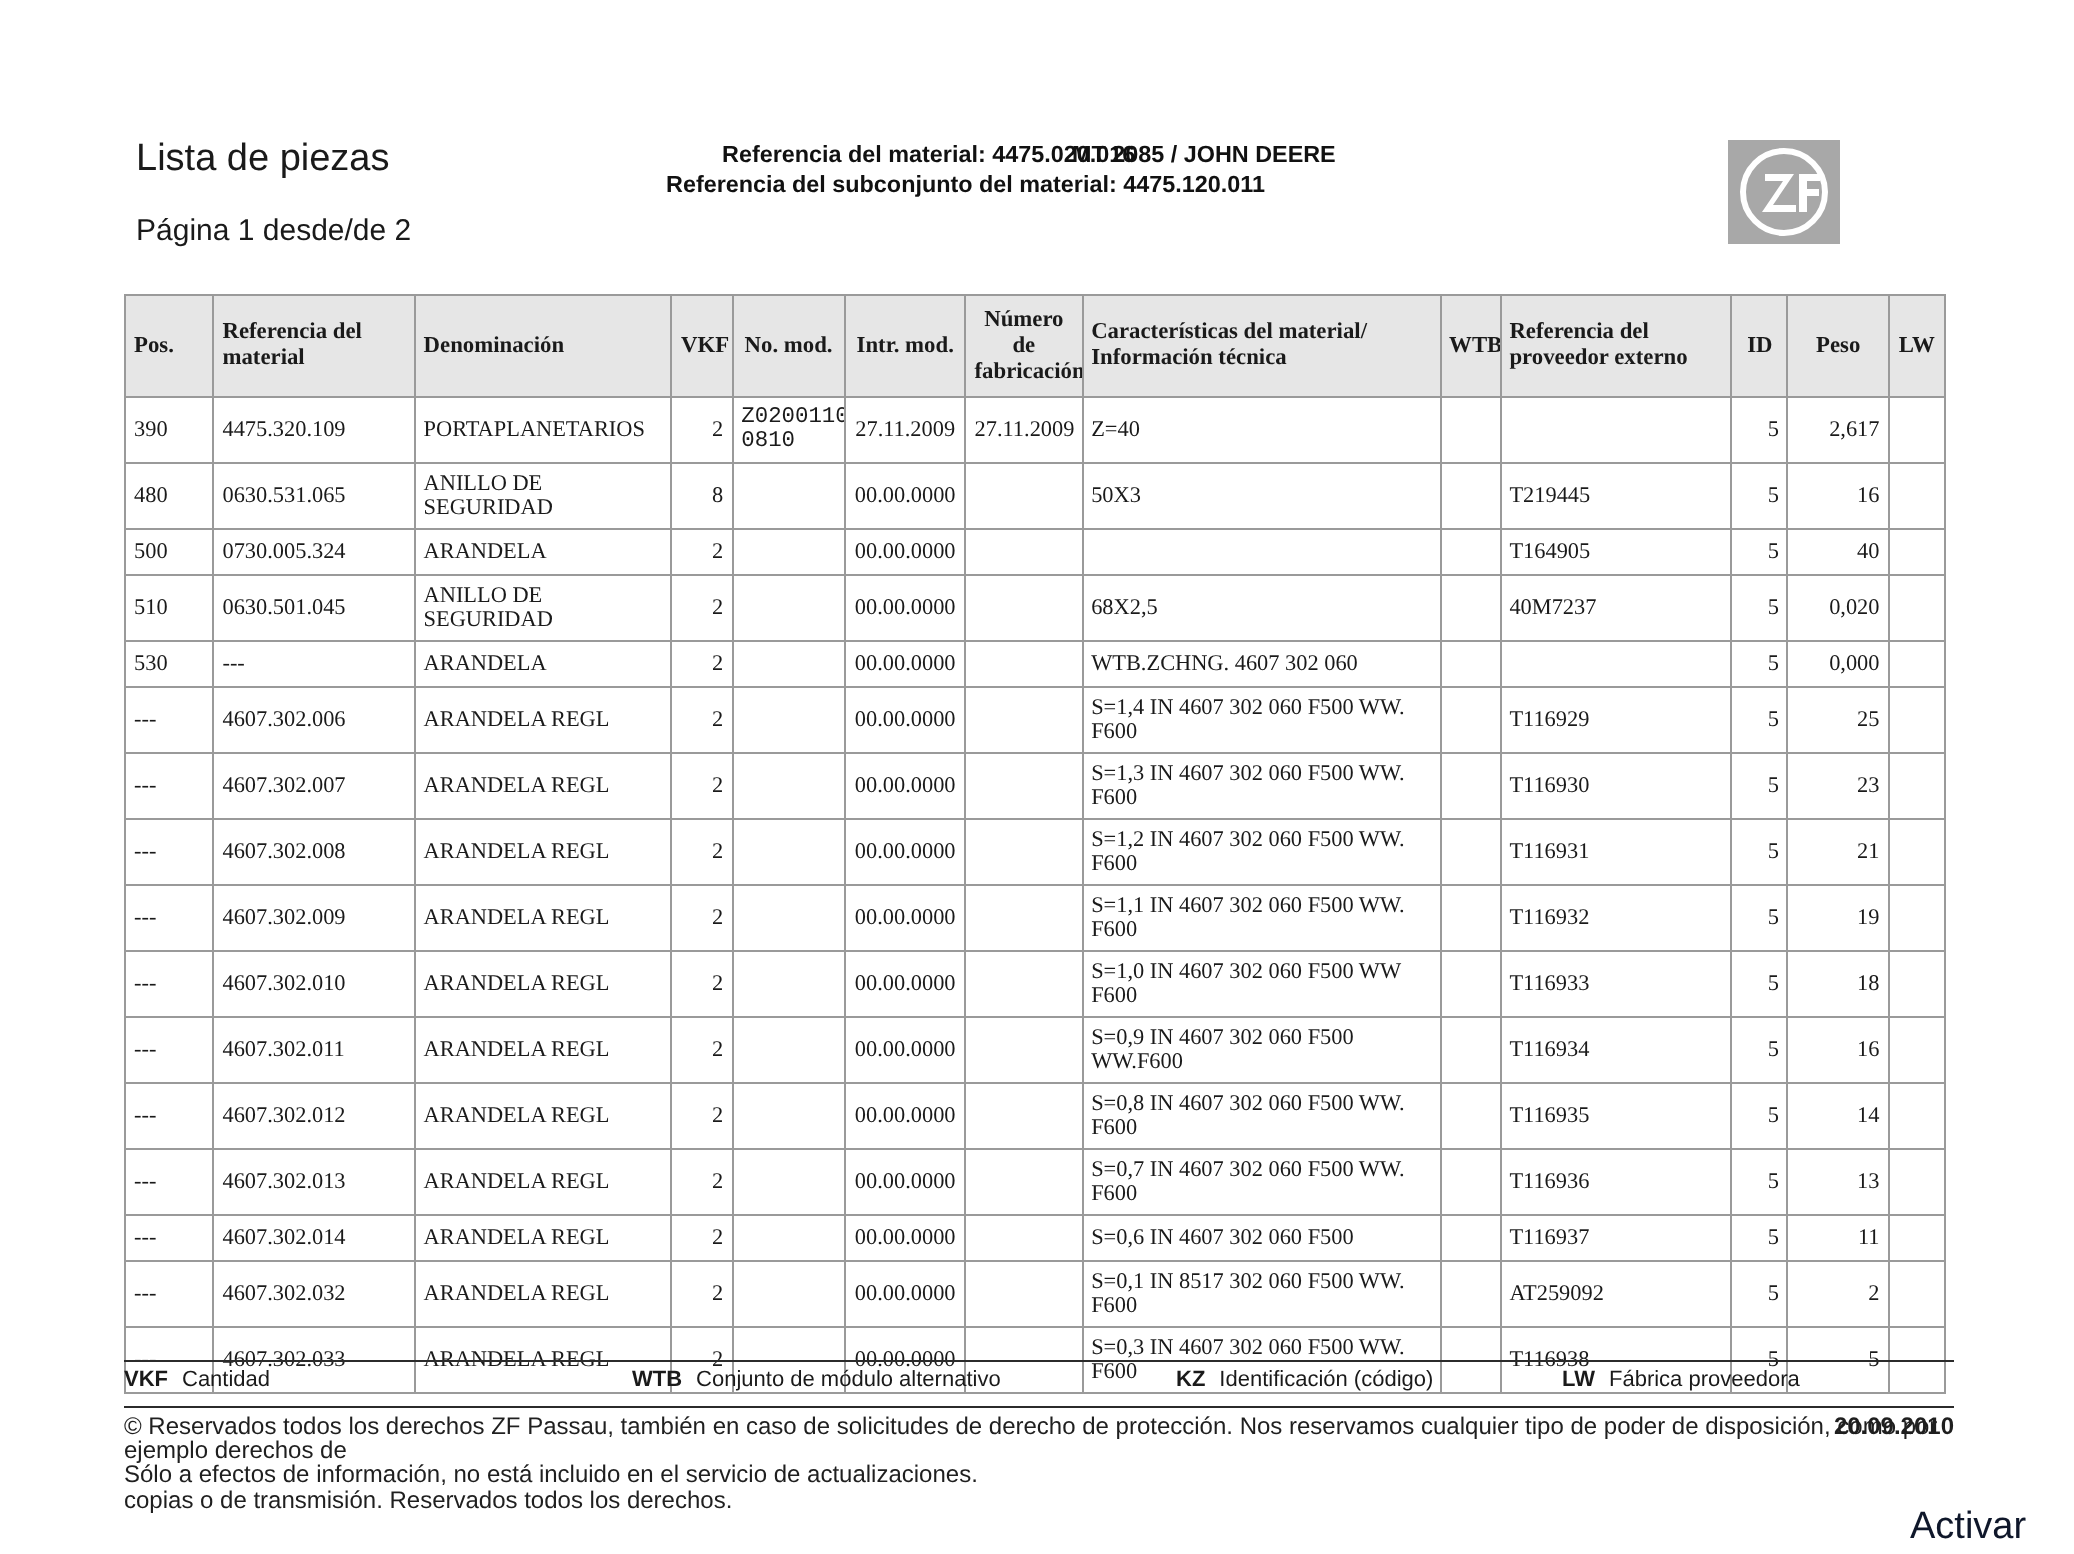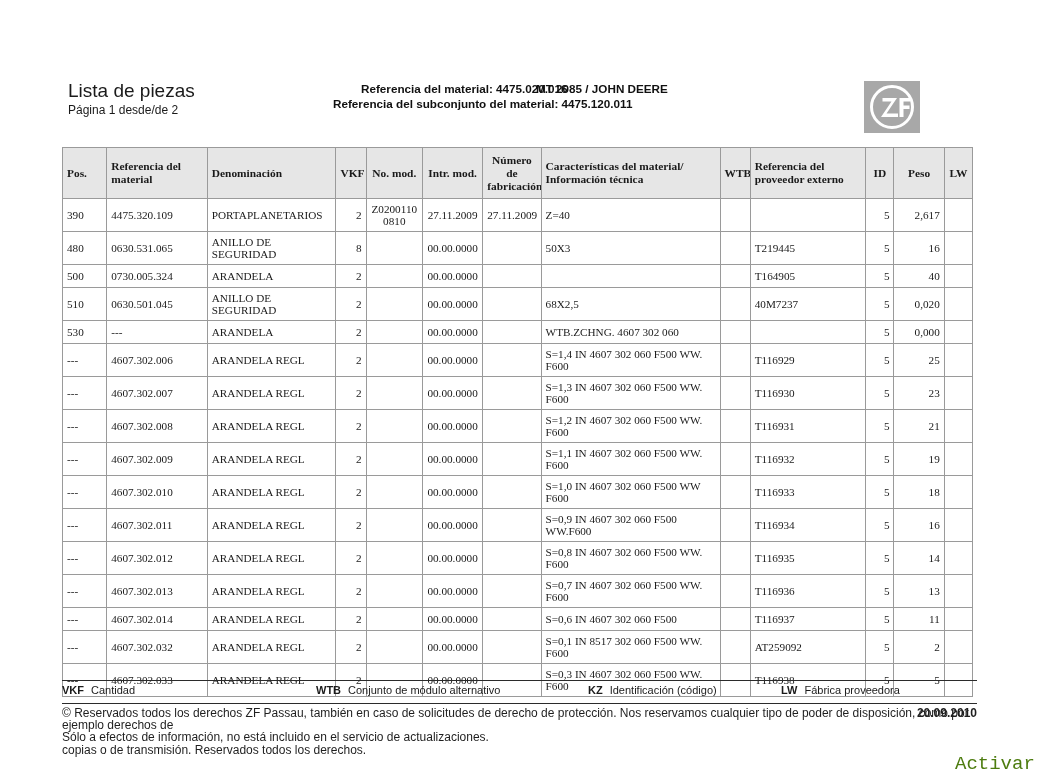--- a/index.html
+++ b/index.html
@@ -12,44 +12,44 @@
     height: 777px;
     position: relative;
     font-family: "Liberation Serif", serif;
     color: #1a1a1a;
     overflow: hidden;
   }
 
   
   .doc-header {
     position: absolute;
-    left: 0; top: 16px;
+    left: 0; top: 5px;
     width: 876px;
     height: 130px;
   }
   .title-block {
     position: absolute;
     left: 68px;
     top: 64px;
   }
   .doc-title {
     font-family: "Liberation Sans", sans-serif;
     font-size: 19px;
     font-weight: 400;
     color: #1a1a1a;
     line-height: 22px;
     white-space: nowrap;
   }
   .doc-subtitle {
     font-family: "Liberation Sans", sans-serif;
-    font-size: 12px;
+    font-size: 15px;
     font-weight: 400;
     color: #1a1a1a;
     line-height: 15px;
-    margin-top: 1px;
+    margin-top: 17px;
     white-space: nowrap;
   }
 
   .ref-block {
     position: absolute;
     left: 333px;
     top: 66px;
     font-family: "Liberation Sans", sans-serif;
     font-size: 11.7px;
     font-weight: bold;
@@ -116,21 +116,21 @@
   col.c-numfab { width: 58px; }
   col.c-char   { width: 178px; }
   col.c-wtb    { width: 30px; }
   col.c-prov   { width: 115px; }
   col.c-id     { width: 28px; }
   col.c-peso   { width: 50px; }
   col.c-lw     { width: 28px; }
 
   td.num  { text-align: right; }
   td.ctr  { text-align: center; }
-  td.rt   { text-align: center; }
+  td.rt   { text-align: left; font-family: Liberation Mono, monospace; }
 
   tr.r-tall td { height: 28px; }
   tr.r-short td { height: 18px; }
 
   .wrapcell { line-height: 12.5px; }
 
   
   .footer {
     position: absolute;
     left: 62px;
@@ -182,23 +182,23 @@
     right: 0;
     top: 0;
     white-space: nowrap;
     text-align: right;
   }
 
   .watermark {
     position: absolute;
     left: 955px;
     top: 753px;
-    font-family: Liberation Mono, monospace;
+    font-family: Liberation Sans, sans-serif;
     font-size: 19px;
-    color: #4d7c0f;
+    color: #0f172a;
     white-space: nowrap;
   }
 </style>
 </head>
 <body>
 
 <div class="doc-header">
 
   <div class="title-block">
     <div class="doc-title">Lista de piezas</div>

